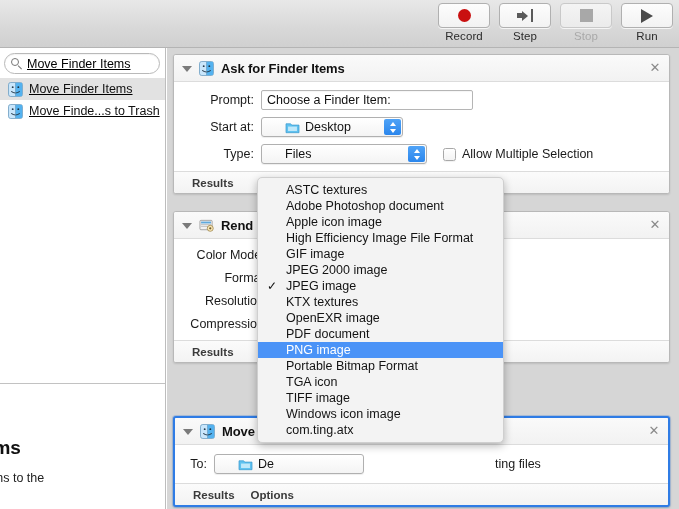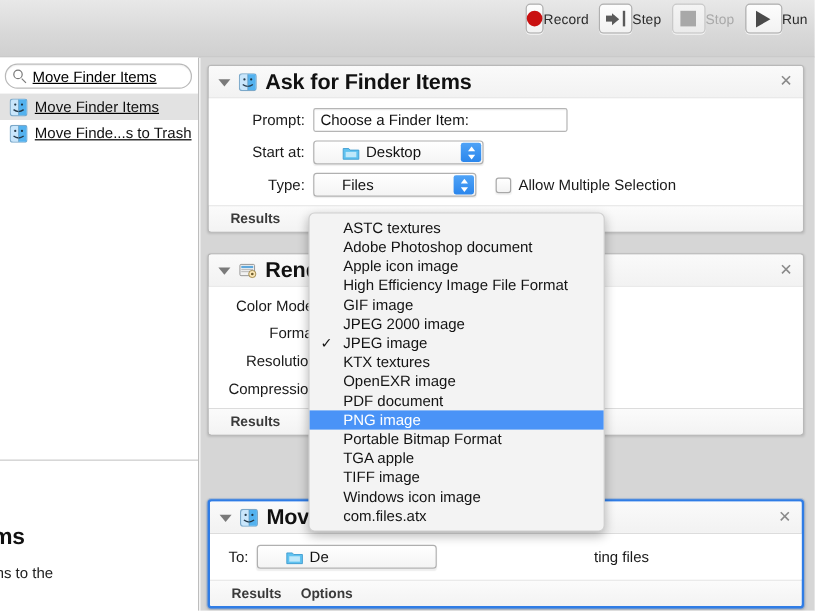--- a/index.html
+++ b/index.html
@@ -12,21 +12,21 @@
   }
   #app { position: relative; width: 679px; height: 509px; }
 
   
   .toolbar {
     position: absolute; left: 0; top: 0; width: 679px; height: 48px;
     background: linear-gradient(to bottom, #e8e8e8 0%, #d8d8d8 60%, #d0d0d0 100%);
     border-bottom: 1px solid #b4b4b4;
   }
   .tb-group { position: absolute; right: 6px; top: 3px; display: flex; gap: 9px; }
-  .tb-btn { width: 52px; display: flex; align-items: center; }
+  .tb-btn { width: 52px; display: flex; flex-direction: column; align-items: center; }
   .tb-face {
     width: 52px; height: 25px; border-radius: 4px;
     background: linear-gradient(to bottom, #fdfdfd, #f2f2f2);
     border: 1px solid #b0b0b0;
     box-shadow: 0 1px 0 rgba(255,255,255,0.75);
     display: flex; align-items: center; justify-content: center;
   }
   .tb-face.disabled { background: linear-gradient(to bottom, #f4f4f4, #ebebeb); border-color: #c9c9c9; }
   .tb-label { font-size: 11.5px; color: #2b2b2b; margin-top: 2px; letter-spacing: 0.1px; }
   .tb-label.dim { color: #a9a9a9; }
@@ -121,21 +121,21 @@
   .act-header {
     height: 27px; display: flex; align-items: center; gap: 7px; padding-left: 8px;
     background: linear-gradient(to bottom, #fafafa, #f2f2f2);
     border-bottom: 1px solid #dcdcdc; border-radius: 2px 2px 0 0;
     position: relative;
   }
   .disclosure {
     width: 0; height: 0; border-left: 5px solid transparent; border-right: 5px solid transparent;
     border-top: 6px solid #7a7a7a; margin-top: 1px; flex: none;
   }
-  .act-title { font-size: 18px; font-weight: bold; color: #111; letter-spacing: -0.1px; }
+  .act-title { font-size: 13px; font-weight: bold; color: #111; letter-spacing: -0.1px; }
   .act-close {
     position: absolute; right: 8px; top: 50%; transform: translateY(-50%);
     width: 12px; height: 12px; color: #8a8a8a; font-size: 13px; line-height: 12px;
     text-align: center; cursor: default;
   }
   .act-body { padding: 8px 10px 7px 10px; background: #ffffff; }
 
   .frow { display: flex; align-items: center; margin-bottom: 7px; }
   .frow:last-child { margin-bottom: 0; }
   .flabel {
@@ -334,21 +334,21 @@
             <span>Desktop</span>
             <span class="chev">
               <span class="chev-up"></span>
                 <span class="chev-dn"></span>
             </span>
           </span>
         </div>
 
         <div class="frow">
           <span class="flabel">Type:</span>
-          <span class="popup" style="width:136px;">
+          <span class="popup" style="width:166px;">
             <span>Files</span>
             <span class="chev">
               <span class="chev-up"></span>
                 <span class="chev-dn"></span>
             </span>
           </span>
           <span class="checkbox" style="margin-left:16px;"></span>
           <span class="cb-label">Allow Multiple Selection</span>
         </div>
 
@@ -464,26 +464,26 @@
     <div class="menu-item">
         <span>PDF document</span>
       </div>
     <div class="menu-item highlighted">
         <span>PNG image</span>
       </div>
     <div class="menu-item">
         <span>Portable Bitmap Format</span>
       </div>
     <div class="menu-item">
-        <span>TGA apple</span>
+        <span>TGA icon</span>
       </div>
     <div class="menu-item">
         <span>TIFF image</span>
       </div>
     <div class="menu-item">
         <span>Windows icon image</span>
       </div>
     <div class="menu-item">
-        <span>com.files.atx</span>
+        <span>com.ting.atx</span>
       </div>
   </div>
 
 </div>
 
 </body></html>

